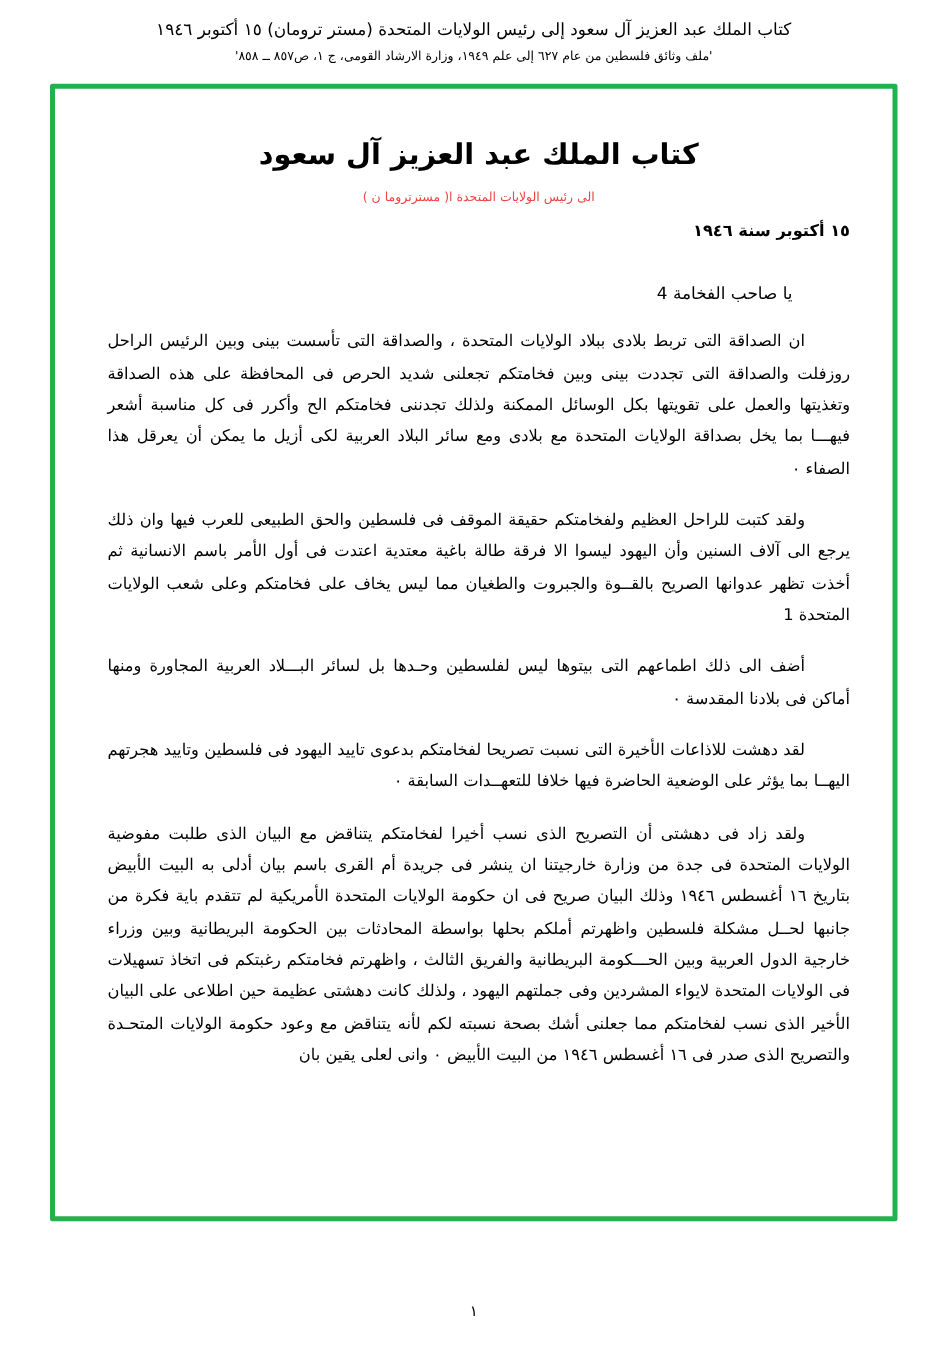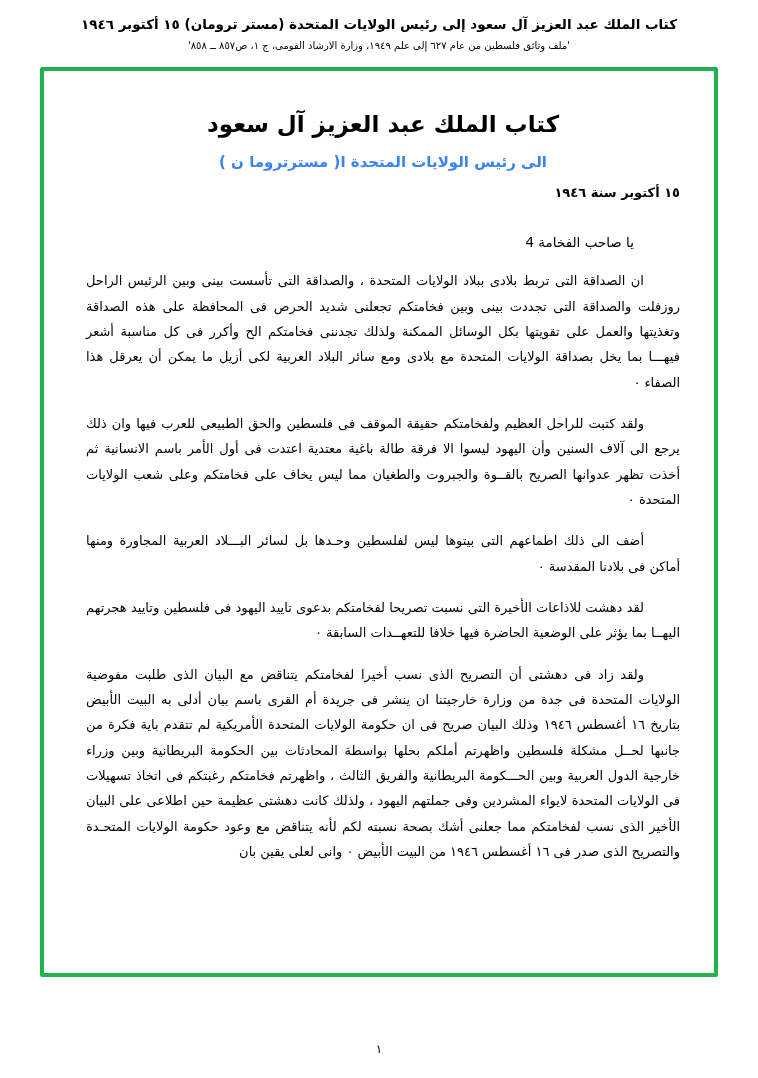--- a/index.html
+++ b/index.html
@@ -23,21 +23,21 @@
     padding: 14px 18px 0 18px;
     position: relative;
   }
 
   
   .doc-header {
     text-align: center;
     direction: rtl;
   }
   .doc-header .hdr-main {
-    font-weight: bold;
+    font-weight: normal;
     font-size: 13.5px;
     line-height: 1.5;
     letter-spacing: 0;
   }
   .doc-header .hdr-sub {
     font-size: 10px;
     margin-top: 5px;
     line-height: 1.4;
   }
 
@@ -58,23 +58,23 @@
     text-align: center;
   }
   .doc-title {
     font-size: 23px;
     font-weight: bold;
     letter-spacing: 0.5px;
     margin-top: 14px;
     margin-bottom: 16px;
   }
   .doc-subtitle {
-    font-size: 15px;
-    font-weight: bold;
-    color: #3b82f6;
+    font-size: 10px;
+    font-weight: normal;
+    color: #ef4444;
     margin-bottom: 14px;
     letter-spacing: 0.3px;
   }
   .doc-date {
     font-size: 13px;
     font-weight: bold;
     margin-bottom: 34px;
     letter-spacing: 0.3px;
     text-align: right;
   }
@@ -123,21 +123,21 @@
     <div class="title-block">
       <div class="doc-title">كتاب الملك عبد العزيز آل سعود</div>
       <div class="doc-subtitle">الى رئيس الولايات المتحدة ا( مسترتروما ن )</div>
       <div class="doc-date">١٥ أكتوبر سنة ١٩٤٦</div>
     </div>
 
     <div class="salutation">يا صاحب الفخامة 4</div>
 
     <div class="body-text">
       <p>ان الصداقة التى تربط بلادى ببلاد الولايات المتحدة ، والصداقة التى تأسست بينى وبين الرئيس الراحل روزفلت والصداقة التى تجددت بينى وبين فخامتكم تجعلنى شديد الحرص فى المحافظة على هذه الصداقة وتغذيتها والعمل على تقويتها بكل الوسائل الممكنة ولذلك تجدننى فخامتكم الح وأكرر فى كل مناسبة أشعر فيهـــا بما يخل بصداقة الولايات المتحدة مع بلادى ومع سائر البلاد العربية لكى أزيل ما يمكن أن يعرقل هذا الصفاء ٠</p>
-      <p>ولقد كتبت للراحل العظيم ولفخامتكم حقيقة الموقف فى فلسطين والحق الطبيعى للعرب فيها وان ذلك يرجع الى آلاف السنين وأن اليهود ليسوا الا فرقة طالة باغية معتدية اعتدت فى أول الأمر باسم الانسانية ثم أخذت تظهر عدوانها الصريح بالقــوة والجبروت والطغيان مما ليس يخاف على فخامتكم وعلى شعب الولايات المتحدة ٠</p>
+      <p>ولقد كتبت للراحل العظيم ولفخامتكم حقيقة الموقف فى فلسطين والحق الطبيعى للعرب فيها وان ذلك يرجع الى آلاف السنين وأن اليهود ليسوا الا فرقة طالة باغية معتدية اعتدت فى أول الأمر باسم الانسانية ثم أخذت تظهر عدوانها الصريح بالقــوة والجبروت والطغيان مما ليس يخاف على فخامتكم وعلى شعب الولايات المتحدة 1</p>
       <p>أضف الى ذلك اطماعهم التى بيتوها ليس لفلسطين وحـدها بل لسائر البـــلاد العربية المجاورة ومنها أماكن فى بلادنا المقدسة ٠</p>
       <p>لقد دهشت للاذاعات الأخيرة التى نسبت تصريحا لفخامتكم بدعوى تاييد اليهود فى فلسطين وتاييد هجرتهم اليهــا بما يؤثر على الوضعية الحاضرة فيها خلافا للتعهــدات السابقة ٠</p>
       <p>ولقد زاد فى دهشتى أن التصريح الذى نسب أخيرا لفخامتكم يتناقض مع البيان الذى طلبت مفوضية الولايات المتحدة فى جدة من وزارة خارجيتنا ان ينشر فى جريدة أم القرى باسم بيان أدلى به البيت الأبيض بتاريخ ١٦ أغسطس ١٩٤٦ وذلك البيان صريح فى ان حكومة الولايات المتحدة الأمريكية لم تتقدم باية فكرة من جانبها لحــل مشكلة فلسطين واظهرتم أملكم بحلها بواسطة المحادثات بين الحكومة البريطانية وبين وزراء خارجية الدول العربية وبين الحـــكومة البريطانية والفريق الثالث ، واظهرتم فخامتكم رغبتكم فى اتخاذ تسهيلات فى الولايات المتحدة لايواء المشردين وفى جملتهم اليهود ، ولذلك كانت دهشتى عظيمة حين اطلاعى على البيان الأخير الذى نسب لفخامتكم مما جعلنى أشك بصحة نسبته لكم لأنه يتناقض مع وعود حكومة الولايات المتحـدة والتصريح الذى صدر فى ١٦ أغسطس ١٩٤٦ من البيت الأبيض ٠ وانى لعلى يقين بان</p>
     </div>
 
   </div>
 
   <div class="page-number">١</div>
 
 </div>

